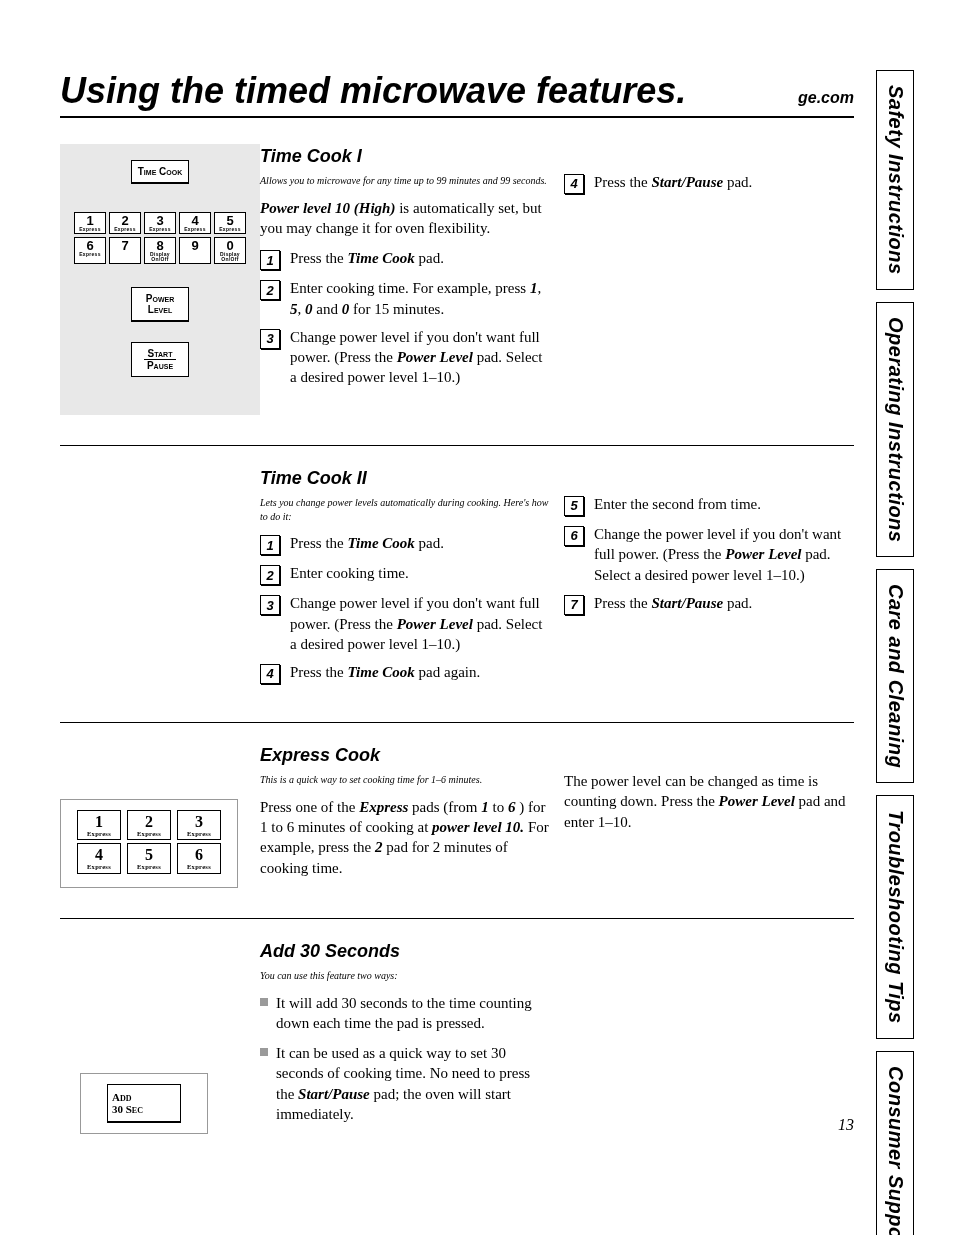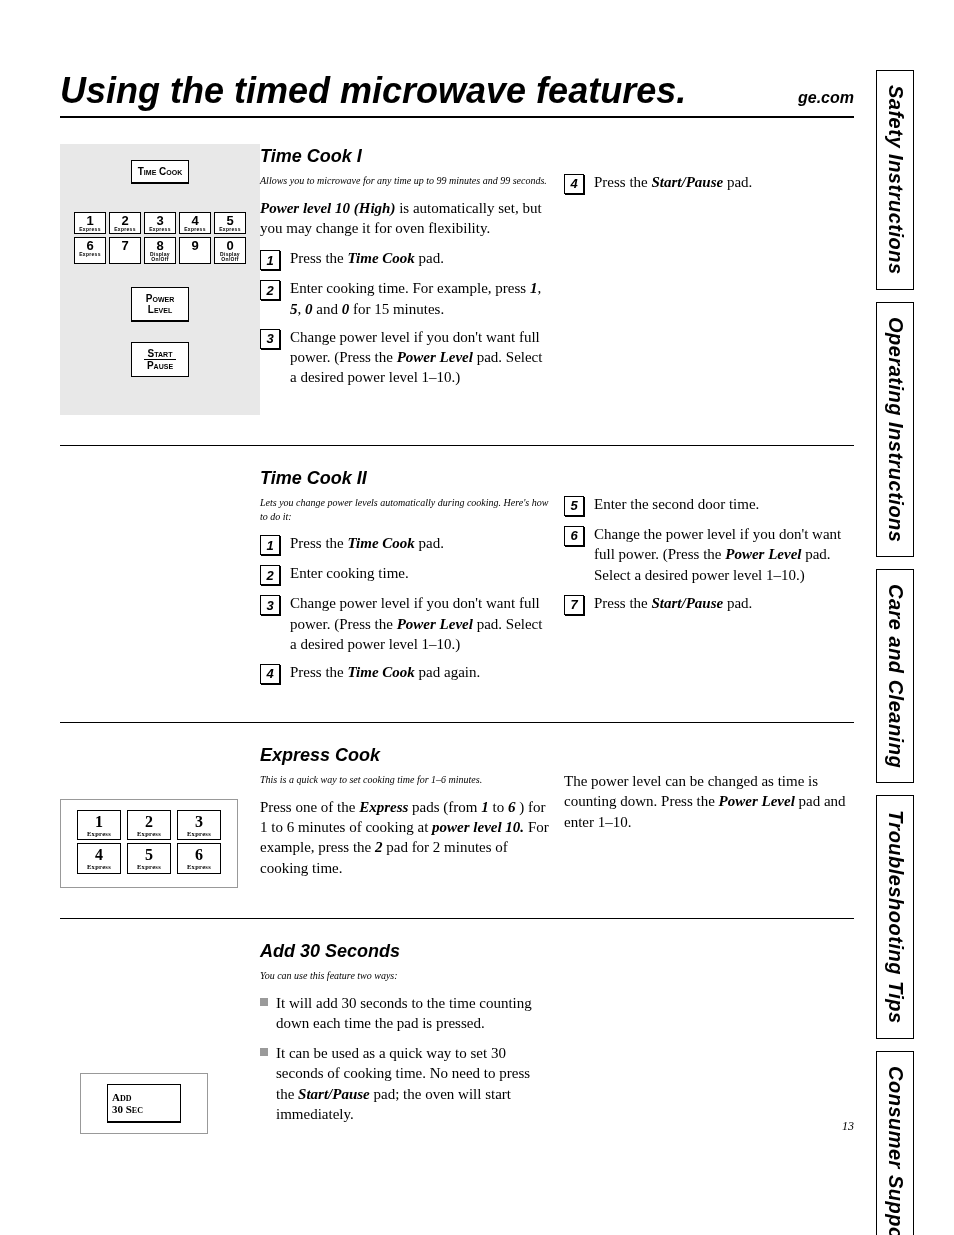--- a/index.html
+++ b/index.html
@@ -124,21 +124,21 @@
     margin-bottom: 10px;
   }
   .sq {
     width: 8px; height: 8px; background: #9a9a9a; margin-top: 5px; flex-shrink: 0;
   }
   .page-num {
     position: absolute;
     right: 100px;
     bottom: 40px;
     font-style: italic;
-    font-size: 12px;
+    font-size: 16px;
   }
   
   .panel {
     background: #e8e8e8;
     padding: 16px 10px 30px 10px;
     width: 180px;
     font-family: "Arial Narrow", Arial, sans-serif;
     text-align: center;
   }
   .btn {
@@ -274,21 +274,21 @@
           <div><span>Change power level if you don't want full power. (Press the </span><span class="bi">Power Level</span><span> pad. Select a desired power level 1–10.)</span></div>
         </div>
         <div class="step">
           <div class="step-num">4</div>
           <div><span>Press the </span><span class="bi">Time Cook</span><span> pad again.</span></div>
         </div>
       </div>
       <div class="right-text">
         <div class="step" style="margin-top:28px">
           <div class="step-num">5</div>
-          <div>Enter the second door time.</div>
+          <div>Enter the second from time.</div>
         </div>
         <div class="step">
           <div class="step-num">6</div>
           <div><span>Change the power level if you don't want full power. (Press the </span><span class="bi">Power Level</span><span> pad. Select a desired power level 1–10.)</span></div>
         </div>
         <div class="step">
           <div class="step-num">7</div>
           <div><span>Press the </span><span class="bi">Start/Pause</span><span> pad.</span></div>
         </div>
       </div>

